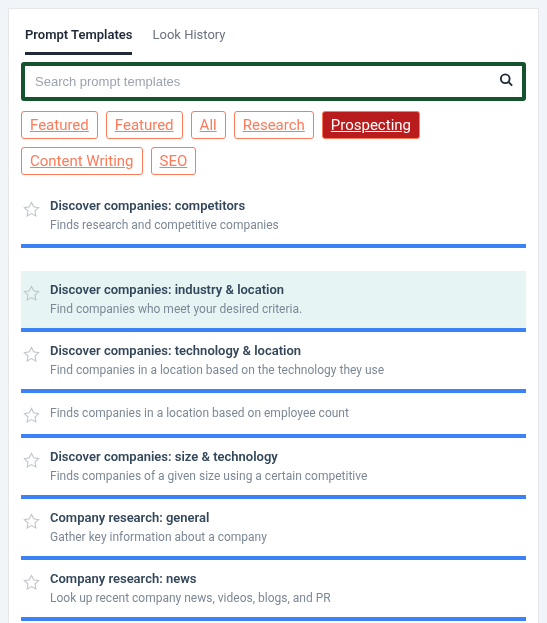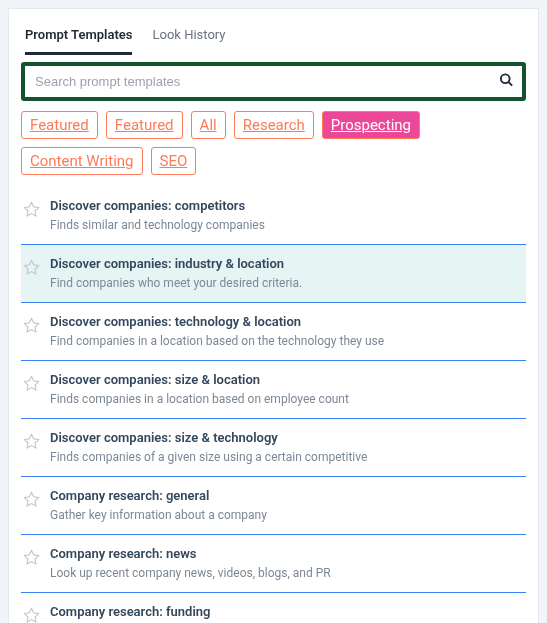--- a/index.html
+++ b/index.html
@@ -64,34 +64,35 @@
       border: 1px solid #ff7a59;
       color: #ff7a59;
       background: #fff;
       border-radius: 3px;
       padding: 4px 8px;
       font-size: 15px;
       cursor: pointer;
       text-decoration: underline;
     }
     .filter-chip.active {
-      background: #ec4899;
+      background: #b91c1c;
       color: #fff;
     }
     .list { margin-top: 12px; }
     .item {
       display: flex;
       align-items: flex-start;
       gap: 10px;
       padding: 10px 6px 10px 2px;
-      border-bottom: 1px solid #3b82f6;
+      border-bottom: 4px solid #3b82f6;
       cursor: pointer;
     }
     .item.highlight {
       background: #e7f4f4;
+      margin-top: 23px;
     }
     .star {
       flex-shrink: 0;
       margin-top: 4px;
       color: #c0c6cc;
     }
     .star svg { display: block; }
     .item-body { flex: 1; min-width: 0; }
     .item-title {
       font-size: 13px;
@@ -138,21 +139,21 @@
 
   <div class="list" id="template-list">
       <div class="item">
         <span class="star">
           <svg width="17" height="17" viewBox="0 0 24 24" fill="none" stroke="currentColor" stroke-width="1.6">
             <polygon points="12 2 15.09 8.26 22 9.27 17 14.14 18.18 21.02 12 17.77 5.82 21.02 7 14.14 2 9.27 8.91 8.26 12 2"></polygon>
           </svg>
         </span>
         <div class="item-body">
           <div class="item-title">Discover companies: competitors</div>
-          <div class="item-desc">Finds similar and technology companies</div>
+          <div class="item-desc">Finds research and competitive companies</div>
         </div>
       </div>
       <div class="item highlight">
         <span class="star">
           <svg width="17" height="17" viewBox="0 0 24 24" fill="none" stroke="currentColor" stroke-width="1.6">
             <polygon points="12 2 15.09 8.26 22 9.27 17 14.14 18.18 21.02 12 17.77 5.82 21.02 7 14.14 2 9.27 8.91 8.26 12 2"></polygon>
           </svg>
         </span>
         <div class="item-body">
           <div class="item-title">Discover companies: industry &amp; location</div>
@@ -170,21 +171,20 @@
           <div class="item-desc">Find companies in a location based on the technology they use</div>
         </div>
       </div>
       <div class="item">
         <span class="star">
           <svg width="17" height="17" viewBox="0 0 24 24" fill="none" stroke="currentColor" stroke-width="1.6">
             <polygon points="12 2 15.09 8.26 22 9.27 17 14.14 18.18 21.02 12 17.77 5.82 21.02 7 14.14 2 9.27 8.91 8.26 12 2"></polygon>
           </svg>
         </span>
         <div class="item-body">
-          <div class="item-title">Discover companies: size &amp; location</div>
           <div class="item-desc">Finds companies in a location based on employee count</div>
         </div>
       </div>
       <div class="item">
         <span class="star">
           <svg width="17" height="17" viewBox="0 0 24 24" fill="none" stroke="currentColor" stroke-width="1.6">
             <polygon points="12 2 15.09 8.26 22 9.27 17 14.14 18.18 21.02 12 17.77 5.82 21.02 7 14.14 2 9.27 8.91 8.26 12 2"></polygon>
           </svg>
         </span>
         <div class="item-body">

